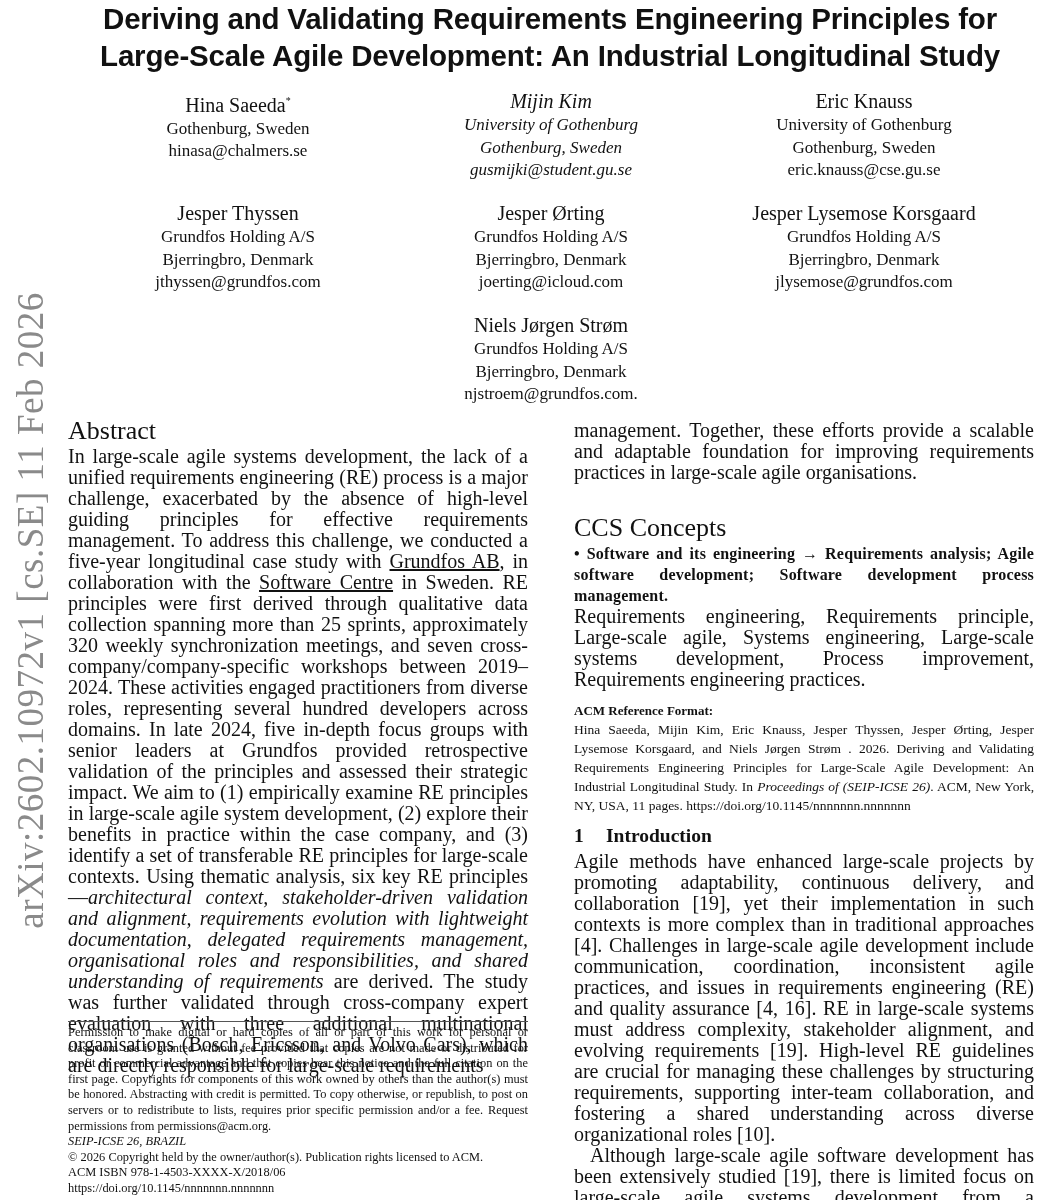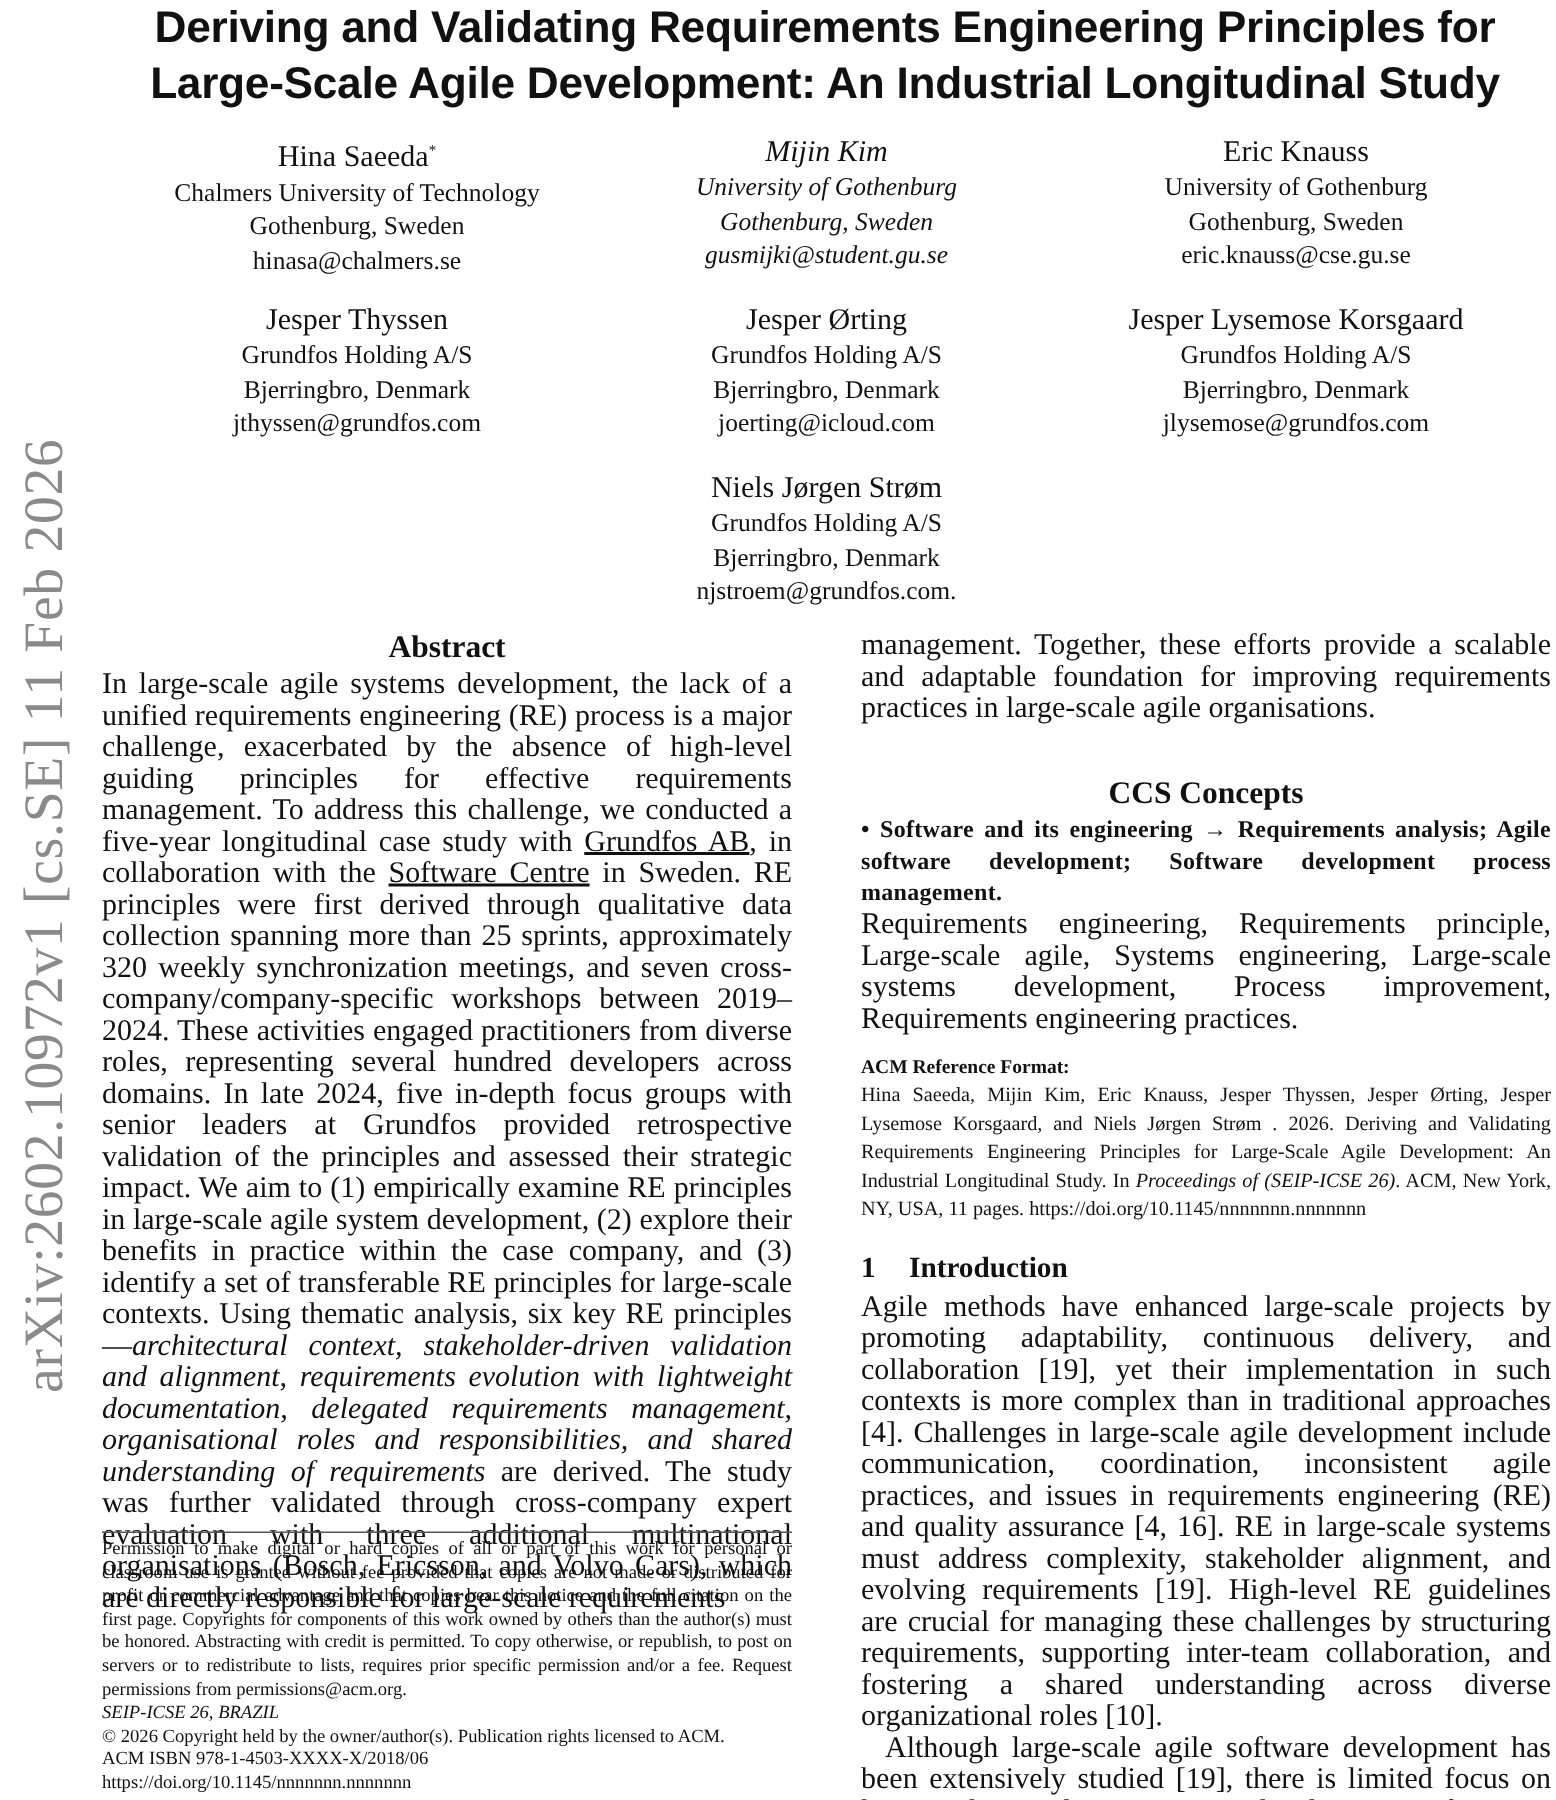--- a/index.html
+++ b/index.html
@@ -24,21 +24,21 @@
   .author {
     position: absolute; text-align: center; font-size: 17px; line-height: 22.5px;
   }
   .author .name { font-size: 20px; line-height: 26px; }
   .author sup { font-size: 10px; }
 
   .col { position: absolute; }
   .col-left { left: 68px; top: 418px; width: 460px; }
   .col-right { left: 574px; top: 420px; width: 460px; }
 
-  h2.sec { font-size: 21px; font-weight: bold; line-height: 26px; margin-bottom: 2px; text-align: center; }
+  h2.sec { font-size: 26px; font-weight: normal; line-height: 26px; margin-bottom: 2px; }
   p.body { font-size: 20px; line-height: 21px; text-align: justify; hyphens: auto; }
   p.body em { font-style: italic; }
   .ul { text-decoration: underline; }
 
   .footnote-rule { position: absolute; left: 68px; top: 1021px; width: 460px; border-top: 1.2px solid #555; }
   .footnote { position: absolute; left: 68px; top: 1025px; width: 460px; font-size: 12.4px; line-height: 15.6px; text-align: justify; }
   .footnote .venue { font-style: italic; }
 
   .ccs { font-size: 16px; line-height: 21px; font-weight: bold; text-align: justify; letter-spacing: 0.2px; }
   .acm-ref-title { font-size: 13px; font-weight: bold; line-height: 18px; }
@@ -55,21 +55,20 @@
   <span>arXiv:2602.10972v1  [cs.SE]  11 Feb 2026</span>
 </div>
 
 <h1 class="title">
   <div>Deriving and Validating Requirements Engineering Principles for</div>
   <div>Large-Scale Agile Development: An Industrial Longitudinal Study</div>
 </h1>
 
 <div class="author" style="left:88px; top:88px; width:300px;">
   <div class="name"><span>Hina Saeeda</span><sup>*</sup></div>
-  <div>Chalmers University of Technology</div>
   <div>Gothenburg, Sweden</div>
   <div>hinasa@chalmers.se</div>
 </div>
 <div class="author" style="left:401px; top:88px; width:300px;font-style:italic;">
   <div class="name">Mijin Kim</div>
   <div>University of Gothenburg</div>
   <div>Gothenburg, Sweden</div>
   <div>gusmijki@student.gu.se</div>
 </div>
 <div class="author" style="left:714px; top:88px; width:300px;">
@@ -123,16 +122,16 @@
   <p class="body">management. Together, these efforts provide a scalable and adaptable foundation for improving requirements practices in large-scale agile organisations.</p>
 
   <h2 class="sec" style="margin-top:32px;">CCS Concepts</h2>
   <p class="ccs">• Software and its engineering → Requirements analysis; Agile software development; Software development process management.</p>
 
   <p class="body">Requirements engineering, Requirements principle, Large-scale agile, Systems engineering, Large-scale systems development, Process improvement, Requirements engineering practices.</p>
 
   <div class="acm-ref-title" style="margin-top:12px;">ACM Reference Format:</div>
   <p class="acm-ref"><span>Hina Saeeda, Mijin Kim, Eric Knauss, Jesper Thyssen, Jesper Ørting, Jesper Lysemose Korsgaard, and Niels Jørgen Strøm . 2026. Deriving and Validating Requirements Engineering Principles for Large-Scale Agile Development: An Industrial Longitudinal Study. In </span><em>Proceedings of  (SEIP-ICSE 26)</em><span>. ACM, New York, NY, USA, 11 pages. https://doi.org/10.1145/nnnnnnn.nnnnnnn</span></p>
 
-  <h2 class="intro-title" style="margin-top:18px;"><span class="num">1</span><span>Introduction</span></h2>
+  <h2 class="intro-title" style="margin-top:8px;"><span class="num">1</span><span>Introduction</span></h2>
   <p class="body" style="margin-top:2px;">Agile methods have enhanced large-scale projects by promoting adaptability, continuous delivery, and collaboration [19], yet their implementation in such contexts is more complex than in traditional approaches [4]. Challenges in large-scale agile development include communication, coordination, inconsistent agile practices, and issues in requirements engineering (RE) and quality assurance [4, 16]. RE in large-scale systems must address complexity, stakeholder alignment, and evolving requirements [19]. High-level RE guidelines are crucial for managing these challenges by structuring requirements, supporting inter-team collaboration, and fostering a shared understanding across diverse organizational roles [10].</p>
   <p class="body indent">Although large-scale agile software development has been extensively studied [19], there is limited focus on large-scale agile systems development from a requirements engineering (RE) perspective. Kasauli et al. [13] identified RE challenges and potential</p>
 </div>
 
 </body></html>

